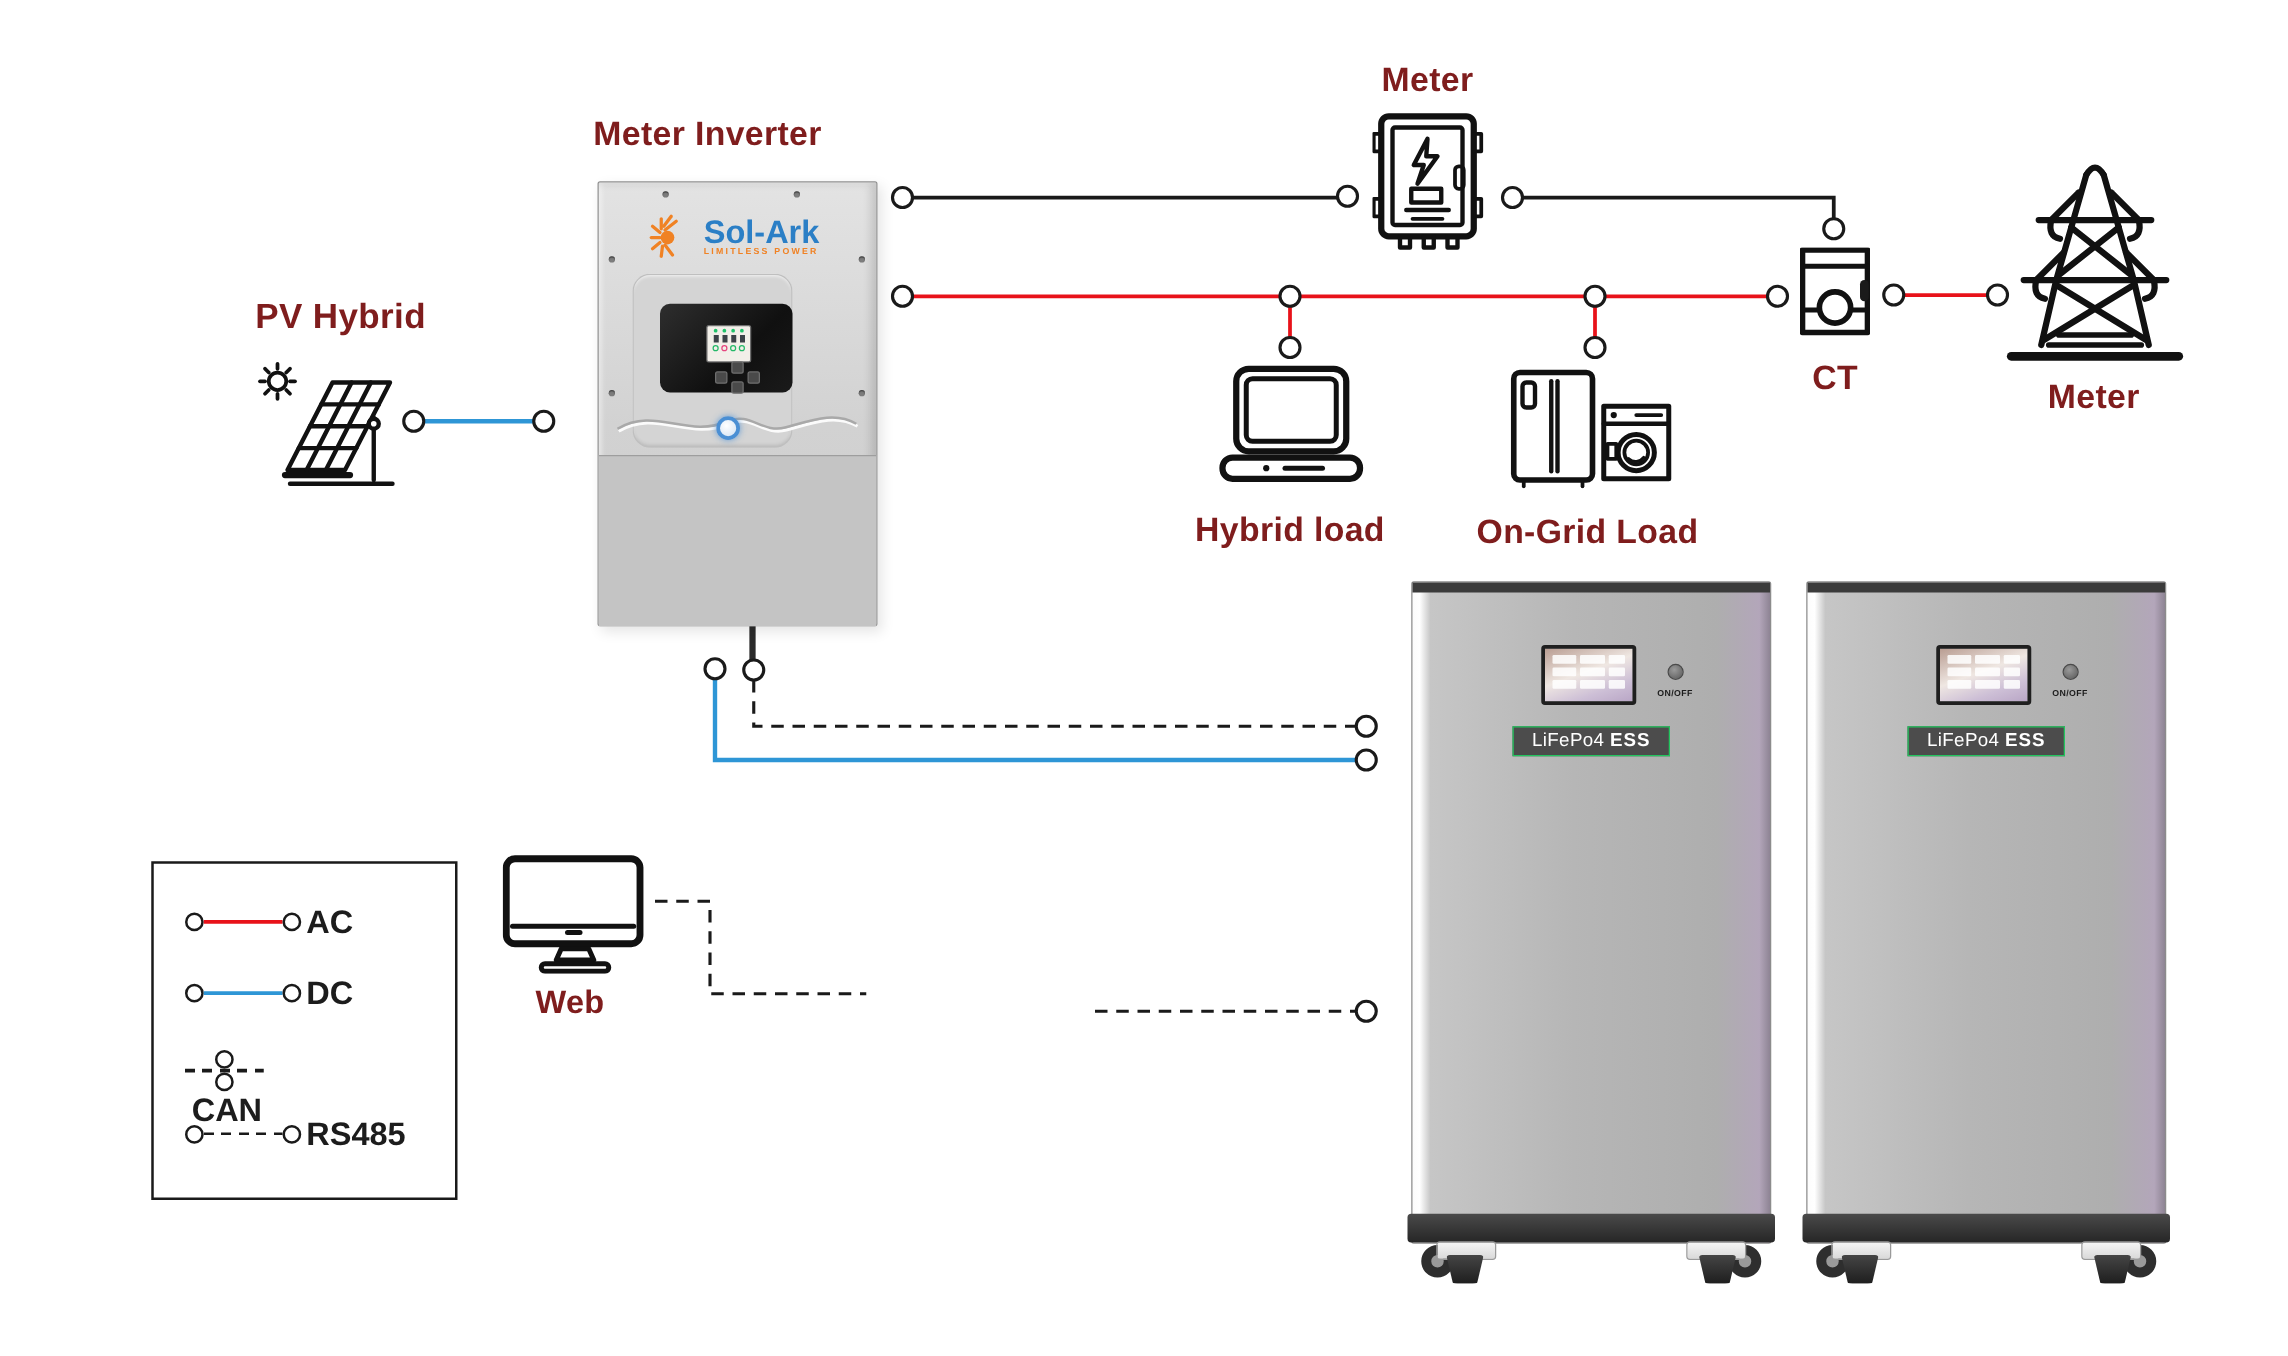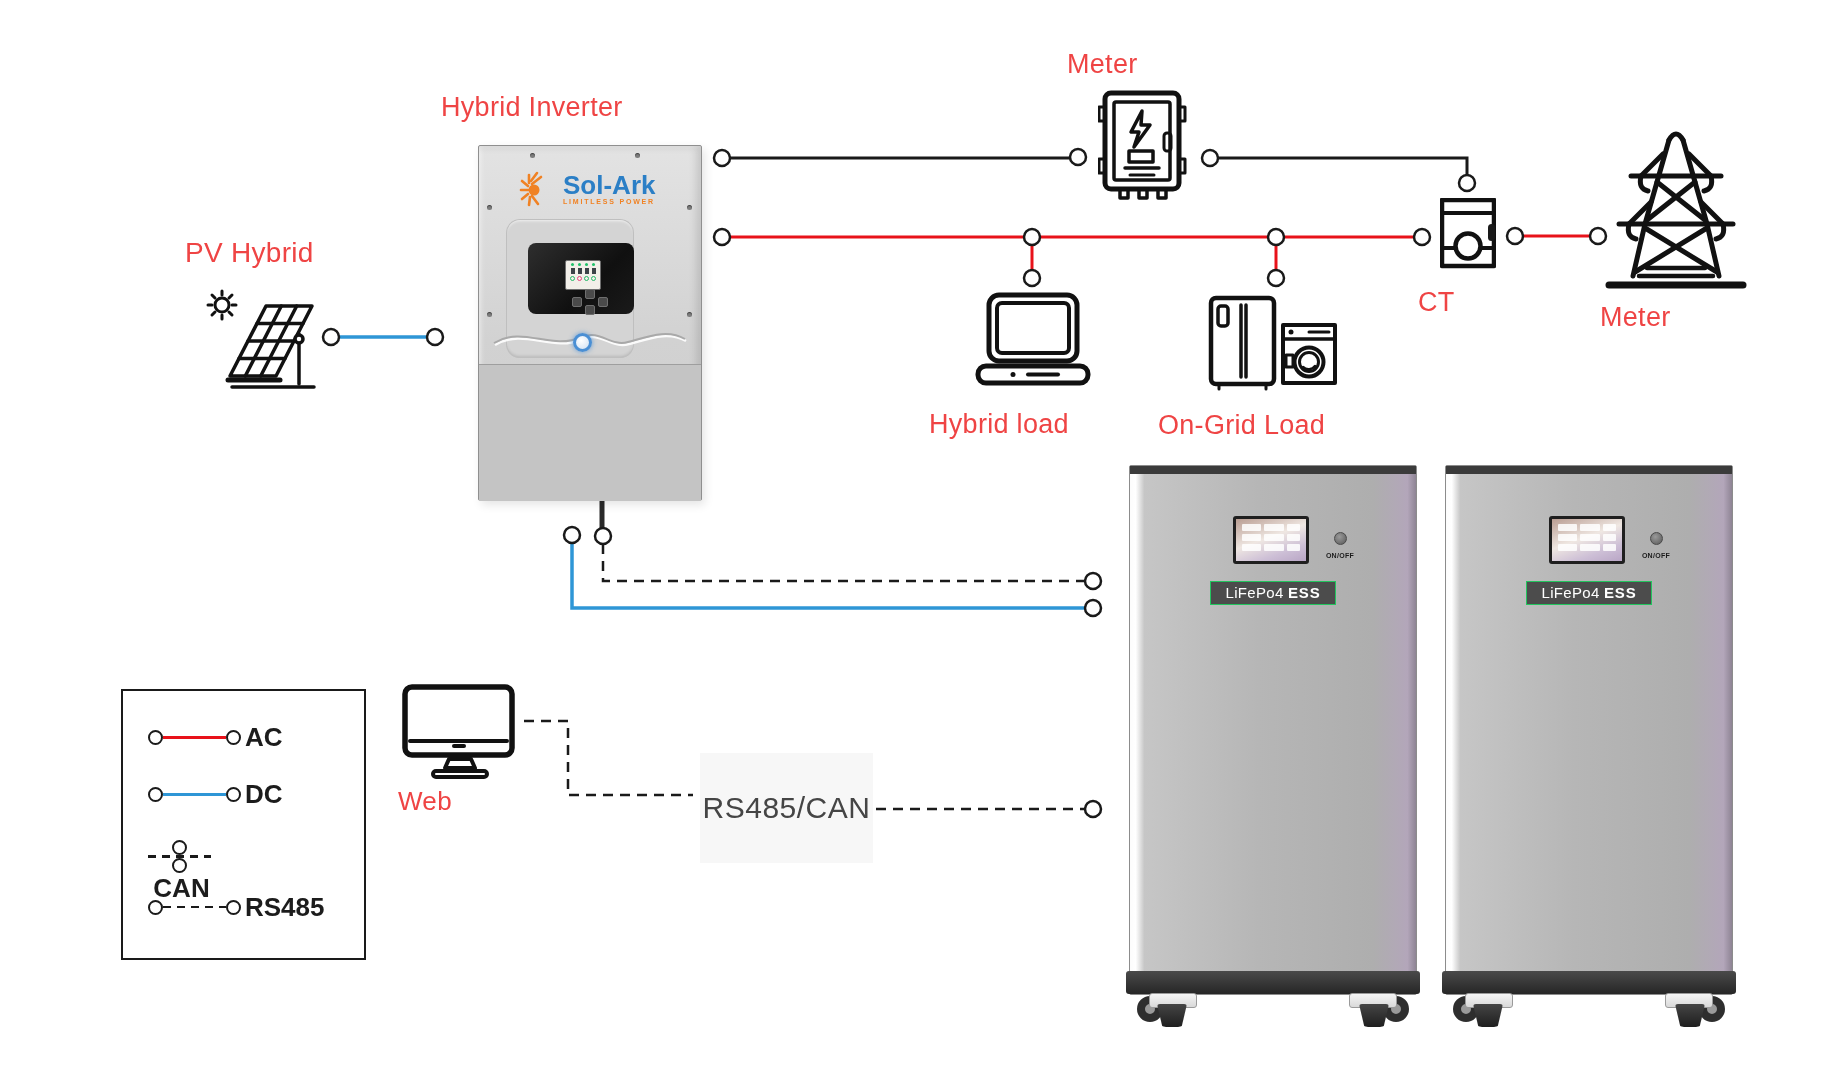--- a/index.html
+++ b/index.html
@@ -1,21 +1,21 @@
 <!DOCTYPE html>
 <html><head>
 <meta charset="utf-8">
 <style>
   html,body{margin:0;padding:0;background:#fff;}
   #canvas{position:relative;width:1830px;height:1085px;background:#ffffff;
           font-family:"Liberation Sans",sans-serif;overflow:hidden;}
   #wiring{position:absolute;left:0;top:0;}
 
   
-  .lbl{position:absolute;font-weight:400;color:#ef4444;text-align:left;letter-spacing:.3px;}
+  .lbl{position:absolute;font-weight:700;color:#7f1d1d;text-align:center;letter-spacing:.3px;}
   .icon{position:absolute;}
 
   
   .rsbox{position:absolute;left:700px;top:753px;width:173px;height:110px;background:#f7f7f7;
          display:flex;align-items:center;justify-content:center;}
   .rsbox span{font-size:30px;font-weight:400;color:#454545;letter-spacing:.5px;}
 
   
   .legend{position:absolute;left:121px;top:689px;width:241px;height:267px;border:2px solid #1a1a1a;background:#fff;}
   .legend-row{position:absolute;left:25px;display:flex;align-items:center;height:16px;}
@@ -136,31 +136,28 @@
         <circle cx="1598" cy="236" r="8"></circle>
       <circle cx="572" cy="535" r="8"></circle>
         <circle cx="603" cy="536" r="8"></circle>
       <circle cx="1093" cy="581" r="8"></circle>
         <circle cx="1093" cy="608" r="8"></circle>
       <circle cx="1093" cy="809" r="8"></circle>
     </g>
   </svg>
 
   <div class="lbl" style="left:185px;top:237px;width:175px;font-size:28px;">PV Hybrid</div>
-  <div class="lbl" style="left:441px;top:92px;width:250px;font-size:27px;">Hybrid Inverter</div>
+  <div class="lbl" style="left:441px;top:92px;width:250px;font-size:27px;">Meter Inverter</div>
   <div class="lbl" style="left:1067px;top:49px;width:150px;font-size:27px;">Meter</div>
   <div class="lbl" style="left:929px;top:409px;width:206px;font-size:27px;">Hybrid load</div>
   <div class="lbl" style="left:1158px;top:410px;width:224px;font-size:27px;">On-Grid Load</div>
   <div class="lbl" style="left:1418px;top:287px;width:100px;font-size:27px;">CT</div>
   <div class="lbl" style="left:1600px;top:302px;width:150px;font-size:27px;">Meter</div>
   <div class="lbl" style="left:398px;top:786px;width:116px;font-size:26px;">Web</div>
 
-  <div class="rsbox">
-    <span>RS485/CAN</span>
-  </div>
 
   <svg class="icon" style="left:202px;top:288px;" width="140" height="105" viewBox="0 0 140 105" fill="none" stroke="#111" stroke-linecap="round" stroke-linejoin="round">
     <g stroke-width="3">
       <circle cx="20" cy="17" r="7"></circle>
       <path d="M20,3 V7"></path>
         <path d="M20,27 V31"></path>
         <path d="M6,17 H10"></path>
         <path d="M30,17 H34"></path>
       <path d="M10,7 L13,10"></path>
         <path d="M30,7 L27,10"></path>

